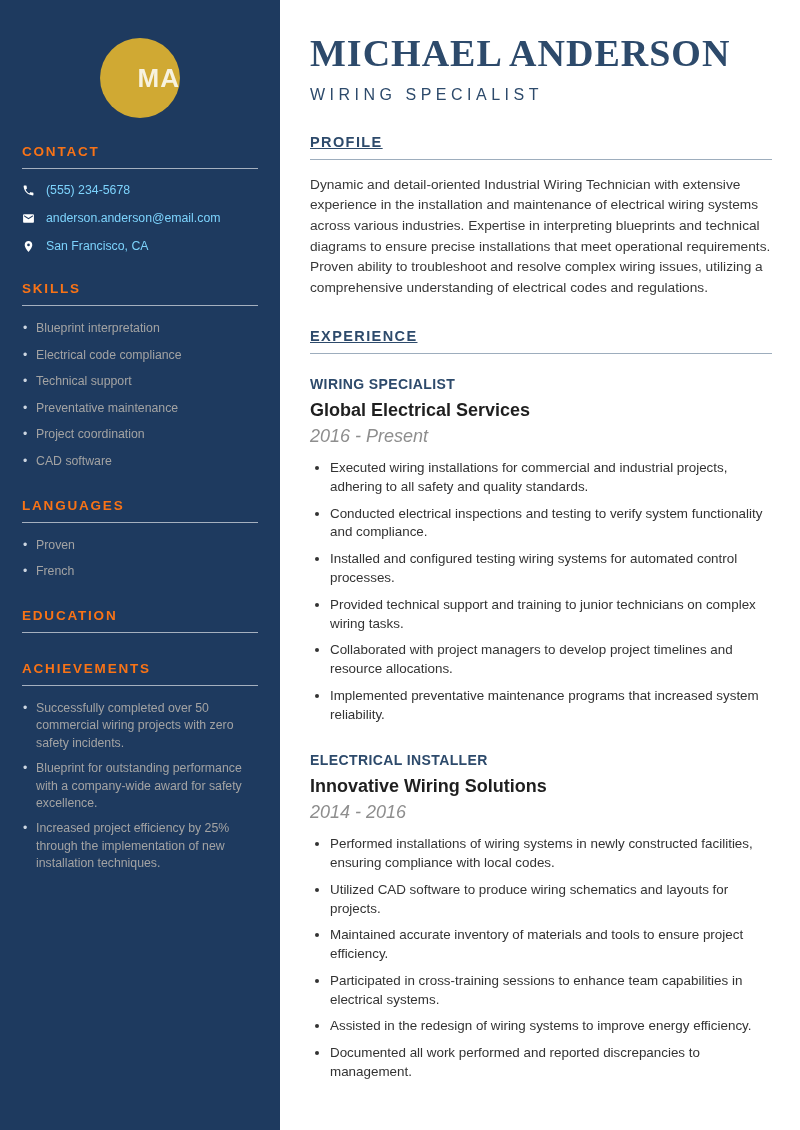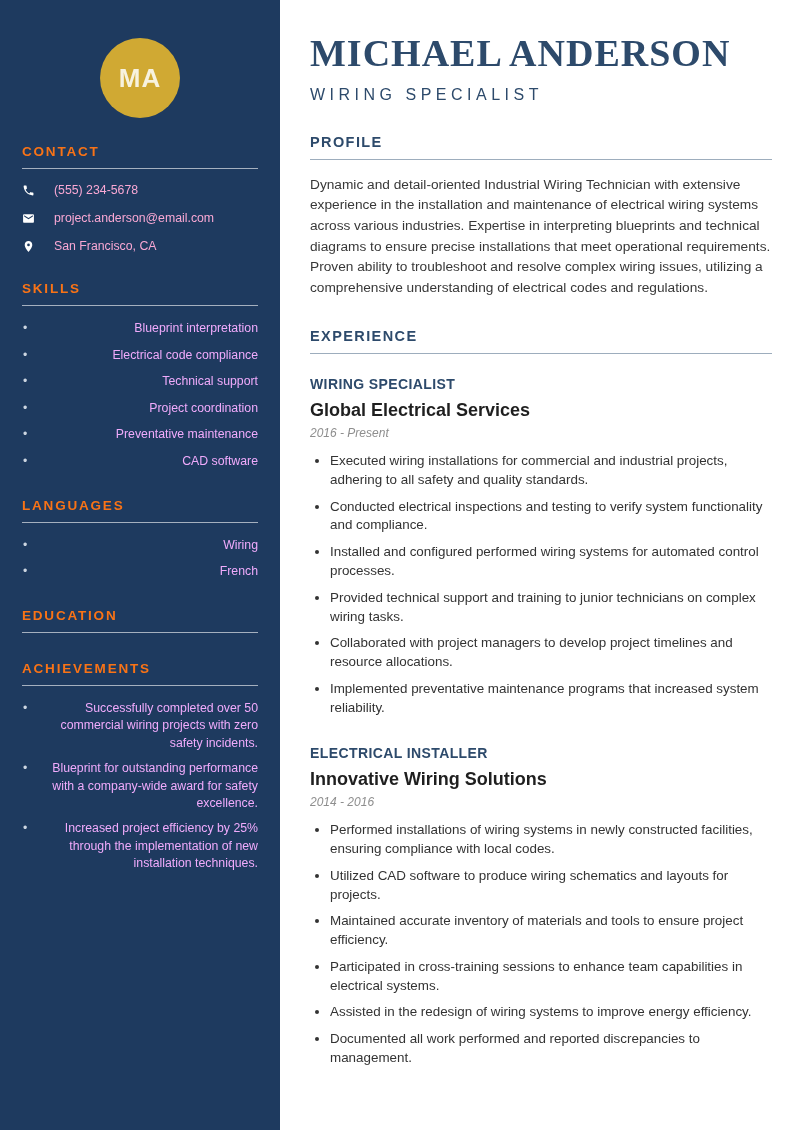--- a/index.html
+++ b/index.html
@@ -27,40 +27,40 @@
     width:280px;
     min-width:280px;
     background:var(--sidebar-bg);
     color:#fff;
     padding:38px 22px 30px 22px;
   }
   .avatar-wrap{text-align:center;margin-bottom:26px;}
   .avatar{
     width:80px;height:80px;border-radius:50%;
     background:var(--gold);
-    display:inline-flex;align-items:center;justify-content:center;
+    display:inline-flex;align-items:center;justify-content:flex-end;
     font-size:26px;font-weight:700;color:#f7f2df;letter-spacing:1px;
   }
   .side-section{margin-top:28px;}
   .side-section:first-of-type{margin-top:24px;}
   .side-heading{
     margin:0 0 14px 0;
     font-size:13.5px;font-weight:700;letter-spacing:1.8px;
     color:#f97316;
     padding-bottom:9px;
     border-bottom:1px solid rgba(255,255,255,.6);
   }
   .contact-row{
-    display:flex;align-items:center;gap:19px;
+    display:flex;align-items:center;gap:11px;
     margin-bottom:14px;
-    font-size:12.3px;color:#f9a8d4;text-align:right;
+    font-size:12.3px;color:#7dd3fc;text-align:right;
   }
   .contact-row .icon{display:inline-flex;flex-shrink:0;}
   .contact-row svg{width:13px;height:13px;display:block;}
-  .side-list{list-style:none;margin:0;padding:0;font-size:12.3px;color:#f0abfc;text-align:right;}
+  .side-list{list-style:none;margin:0;padding:0;font-size:12.3px;color:#a3a3a3;}
   .side-list li{position:relative;padding-left:14px;margin-bottom:10px;line-height:1.35;}
   .side-list li::before{content:"\2022";position:absolute;left:1px;color:#cdd6e1;}
   .side-list.loose li{margin-bottom:8px;line-height:1.42;}
   .education-text{
     margin:0;font-size:12.4px;font-weight:700;line-height:1.5;
     letter-spacing:.2px;color:#ffffff;
   }
   
   .main{
     flex:1;
@@ -74,35 +74,36 @@
   }
   .candidate-title{
     margin-top:12px;
     font-size:16px;font-weight:500;letter-spacing:4.5px;
     color:var(--accent);
   }
   .main-heading{
     margin:30px 0 0 0;
     font-size:14.5px;font-weight:700;letter-spacing:1.4px;
     color:var(--accent);
+    text-decoration:underline;
   }
   .divider{height:1px;background:#9dadbd;margin:9px 0 15px 0;}
   .profile-text{
     margin:0;
     font-size:13.7px;line-height:1.5;color:var(--body-text);
   }
   .job{margin-top:22px;}
   .job + .job{margin-top:28px;}
   .job-title{
     margin:0;
     font-size:14px;font-weight:700;letter-spacing:.4px;
     color:var(--accent);
   }
   .job-company{margin-top:8px;font-size:18px;font-weight:700;color:#1f1f1f;}
-  .job-dates{margin-top:5px;font-size:12px;font-style:italic;color:var(--date-text);}
+  .job-dates{margin-top:5px;font-size:18px;font-style:italic;color:var(--date-text);}
   .job-bullets{margin:12px 0 0 0;padding-left:20px;}
   .job-bullets li{
     font-size:13.4px;color:#333333;line-height:1.4;margin-bottom:8px;
   }
 </style>
 </head>
 <body>
 
 <div class="page">
 
@@ -123,50 +124,50 @@
             </svg>
         </span>
         <span>(555) 234-5678</span>
       </div>
       <div class="contact-row">
         <span class="icon">
           <svg viewBox="0 0 24 24" fill="#ffffff">
               <path d="M20 4H4c-1.1 0-2 .9-2 2v12c0 1.1.9 2 2 2h16c1.1 0 2-.9 2-2V6c0-1.1-.9-2-2-2zm0 4.2l-8 5-8-5V6l8 5 8-5v2.2z"></path>
             </svg>
         </span>
-        <span>project.anderson@email.com</span>
+        <span>anderson.anderson@email.com</span>
       </div>
       <div class="contact-row">
         <span class="icon">
           <svg viewBox="0 0 24 24" fill="#ffffff">
               <path d="M12 2C8.1 2 5 5.1 5 9c0 5.2 7 13 7 13s7-7.8 7-13c0-3.9-3.1-7-7-7zm0 9.5a2.5 2.5 0 1 1 0-5 2.5 2.5 0 0 1 0 5z"></path>
             </svg>
         </span>
         <span>San Francisco, CA</span>
       </div>
     </section>
 
     <section class="side-section">
       <h2 class="side-heading">SKILLS</h2>
       <ul class="side-list">
 
       <li>Blueprint interpretation</li>
           <li>Electrical code compliance</li>
           <li>Technical support</li>
+          <li>Preventative maintenance</li>
           <li>Project coordination</li>
-          <li>Preventative maintenance</li>
           <li>CAD software</li>
         </ul>
     </section>
 
     <section class="side-section">
       <h2 class="side-heading">LANGUAGES</h2>
       <ul class="side-list">
 
-      <li>Wiring</li>
+      <li>Proven</li>
           <li>French</li>
         </ul>
     </section>
 
     <section class="side-section">
       <h2 class="side-heading">EDUCATION</h2>
     </section>
 
     <section class="side-section">
       <h2 class="side-heading">ACHIEVEMENTS</h2>
@@ -193,21 +194,21 @@
     <div class="divider"></div>
 
     <section class="job">
       <h3 class="job-title">WIRING SPECIALIST</h3>
       <div class="job-company">Global Electrical Services</div>
       <div class="job-dates">2016 - Present</div>
       <ul class="job-bullets">
 
       <li>Executed wiring installations for commercial and industrial projects, adhering to all safety and quality standards.</li>
           <li>Conducted electrical inspections and testing to verify system functionality and compliance.</li>
-          <li>Installed and configured performed wiring systems for automated control processes.</li>
+          <li>Installed and configured testing wiring systems for automated control processes.</li>
           <li>Provided technical support and training to junior technicians on complex wiring tasks.</li>
           <li>Collaborated with project managers to develop project timelines and resource allocations.</li>
           <li>Implemented preventative maintenance programs that increased system reliability.</li>
         </ul>
     </section>
 
     <section class="job">
       <h3 class="job-title">ELECTRICAL INSTALLER</h3>
       <div class="job-company">Innovative Wiring Solutions</div>
       <div class="job-dates">2014 - 2016</div>

